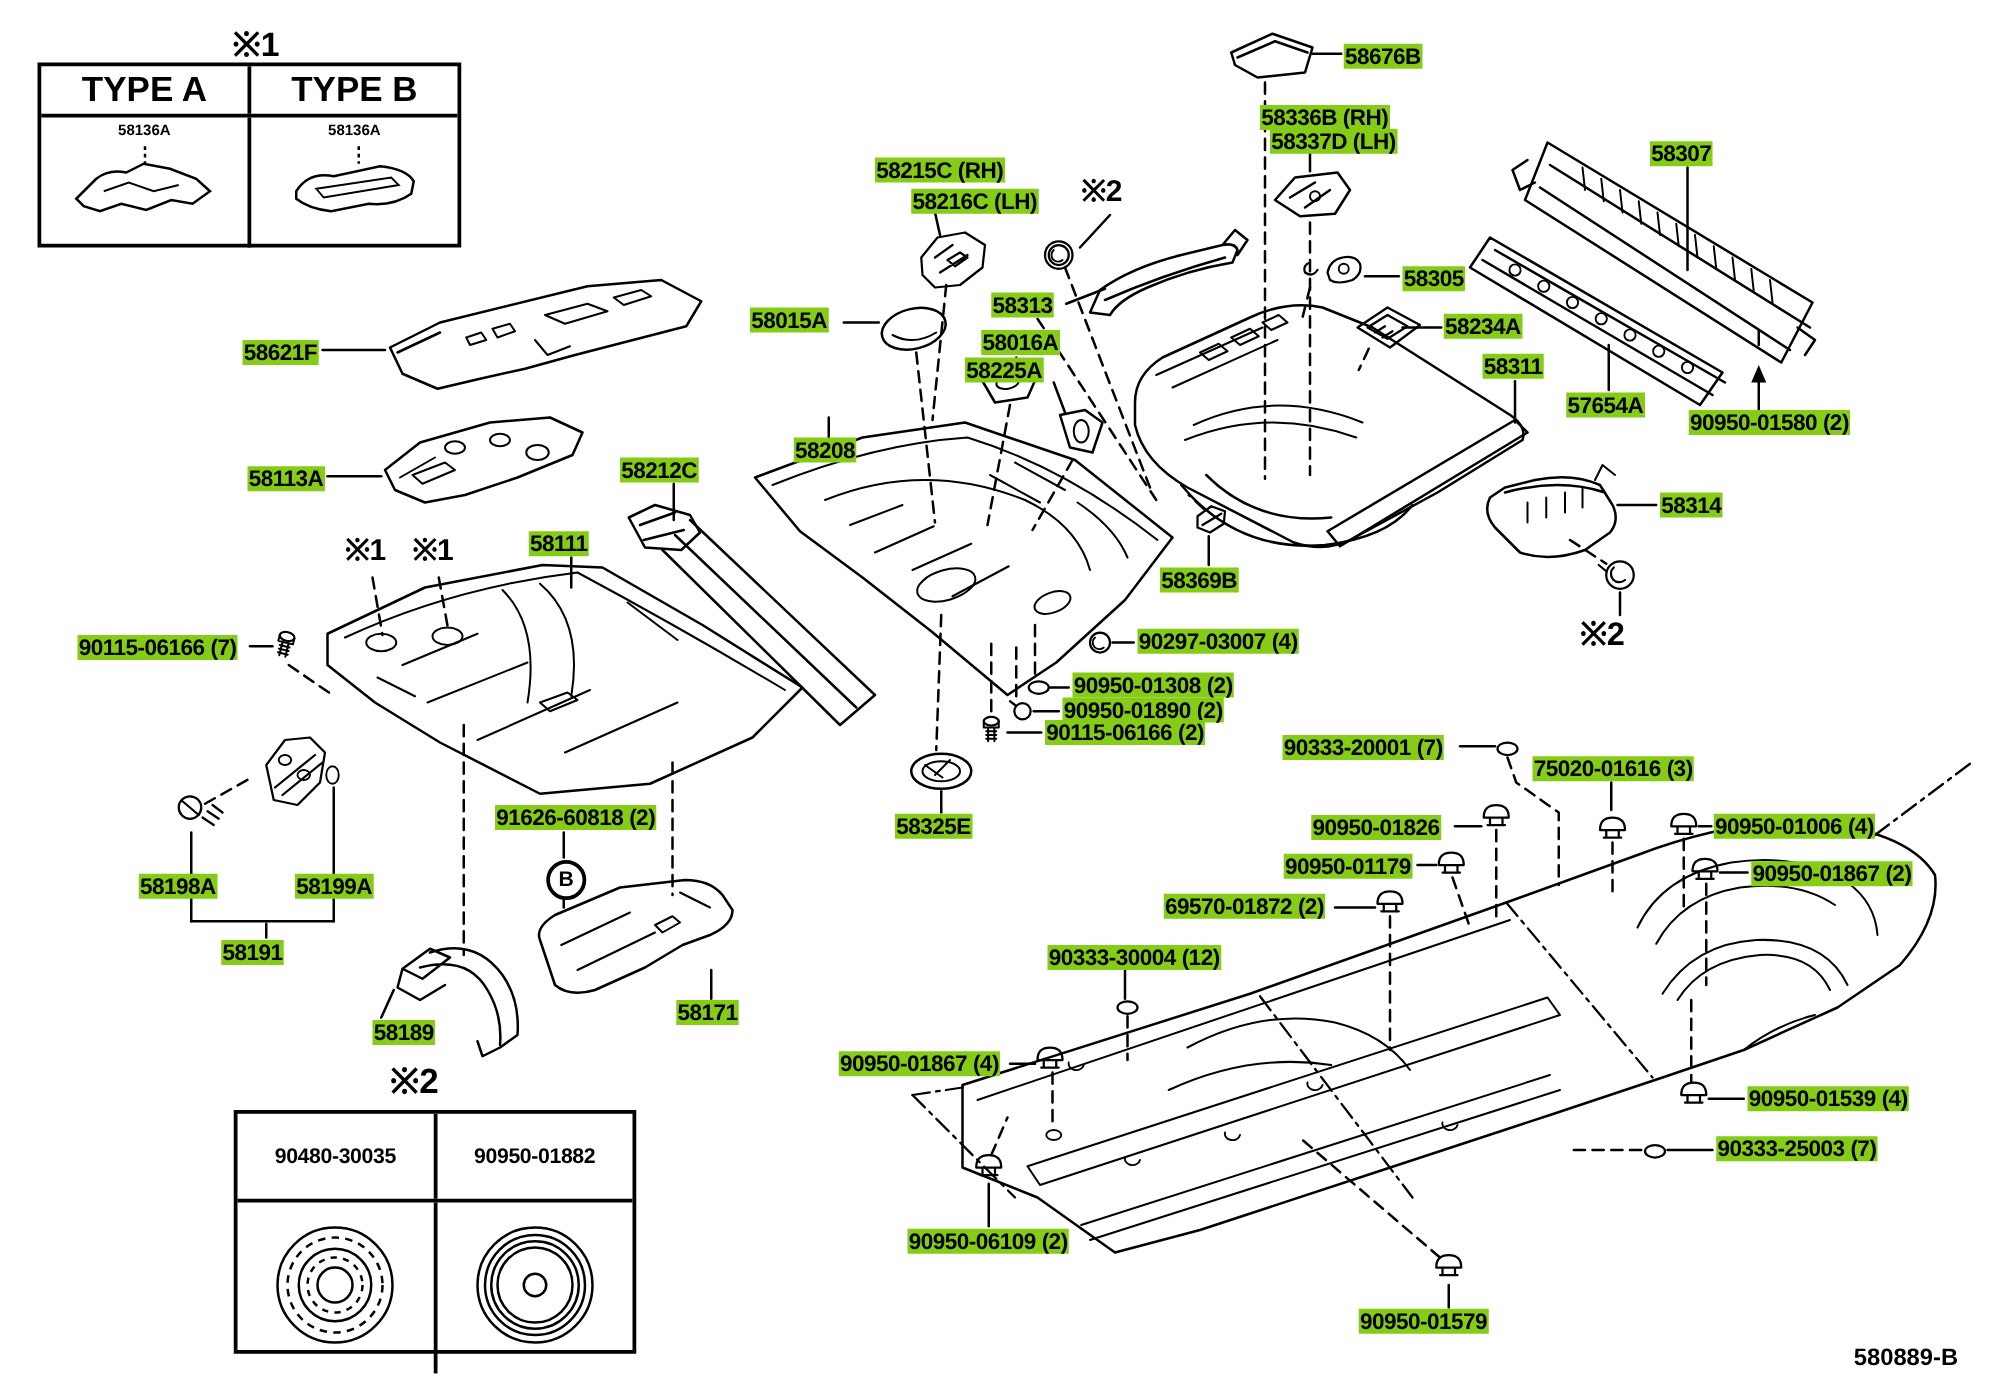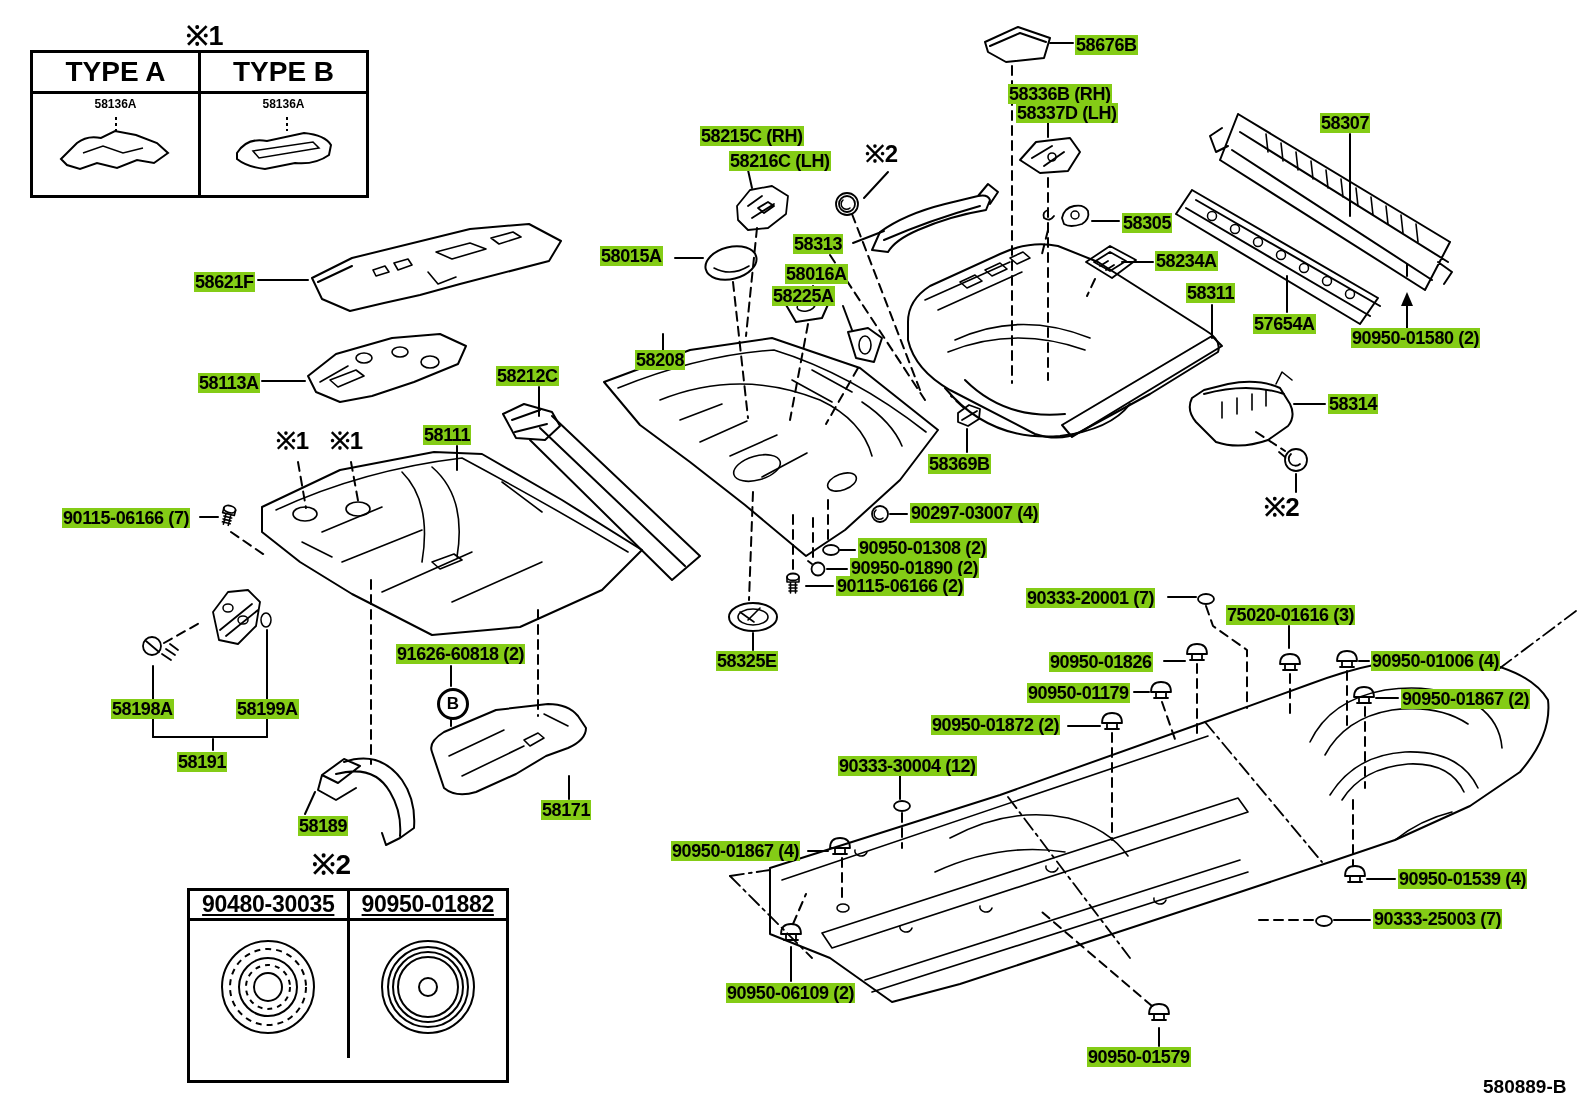--- a/index.html
+++ b/index.html
@@ -12,21 +12,21 @@
   .big{font-size:26px;}
   .tbl{position:absolute;border:3px solid #000;background:#fff;}
   .thead{display:flex;border-bottom:3px solid #000;}
   .thead > div{flex:1;text-align:center;font-weight:bold;}
   .thead > div:first-child{border-right:3px solid #000;}
   .tbody{display:flex;}
   .tbody > div{flex:1;text-align:center;position:relative;}
   .tbody > div:first-child{border-right:3px solid #000;}
   #t1 .thead > div{font-size:28px;padding:3px 0;}
   #t1 .pn{font-size:12px;font-weight:bold;margin-top:3px;}
-  #t2 .thead > div{font-size:23px;padding:0 0;letter-spacing:-0.3px;text-decoration:underline;}
+  #t2 .thead > div{font-size:17px;padding:24px 0;letter-spacing:-0.3px;}
   .ttl{position:absolute;font-weight:bold;background:transparent;}
   #bsym{position:absolute;left:437px;top:688px;width:26px;height:26px;border:3px solid #000;
         border-radius:50%;text-align:center;font:bold 17px/26px "Liberation Sans",sans-serif;background:#fff;}
   #dwg{position:absolute;left:1483px;top:1076px;font:bold 19px "Liberation Sans",sans-serif;letter-spacing:0;}
 </style>
 </head>
 <body>
 
 <div id="canvas">
 
@@ -385,21 +385,21 @@
 <div class="lbl" style="left:850px;top:558px;">90950-01890 (2)</div>
 <div class="lbl" style="left:836px;top:576px;">90115-06166 (2)</div>
 <div class="lbl" style="left:1328px;top:394px;">58314</div>
 <div class="lbl note" style="left:1264px;top:493px;font-size:26px;">※2</div>
 <div class="lbl" style="left:1026px;top:588px;">90333-20001 (7)</div>
 <div class="lbl" style="left:1226px;top:605px;">75020-01616 (3)</div>
 <div class="lbl" style="left:1049px;top:652px;">90950-01826</div>
 <div class="lbl" style="left:1371px;top:651px;">90950-01006 (4)</div>
 <div class="lbl" style="left:1027px;top:683px;">90950-01179</div>
 <div class="lbl" style="left:1401px;top:689px;">90950-01867 (2)</div>
-<div class="lbl" style="left:931px;top:715px;">90950-01872 (2)</div>
+<div class="lbl" style="left:931px;top:715px;">69570-01872 (2)</div>
 <div class="lbl" style="left:716px;top:651px;">58325E</div>
 <div class="lbl" style="left:396px;top:644px;">91626-60818 (2)</div>
 <div class="lbl" style="left:111px;top:699px;">58198A</div>
 <div class="lbl" style="left:236px;top:699px;">58199A</div>
 <div class="lbl" style="left:177px;top:752px;">58191</div>
 <div class="lbl" style="left:838px;top:756px;">90333-30004 (12)</div>
 <div class="lbl" style="left:298px;top:816px;">58189</div>
 <div class="lbl" style="left:541px;top:800px;">58171</div>
 <div class="lbl" style="left:671px;top:841px;">90950-01867 (4)</div>
 <div class="lbl" style="left:1398px;top:869px;">90950-01539 (4)</div>

